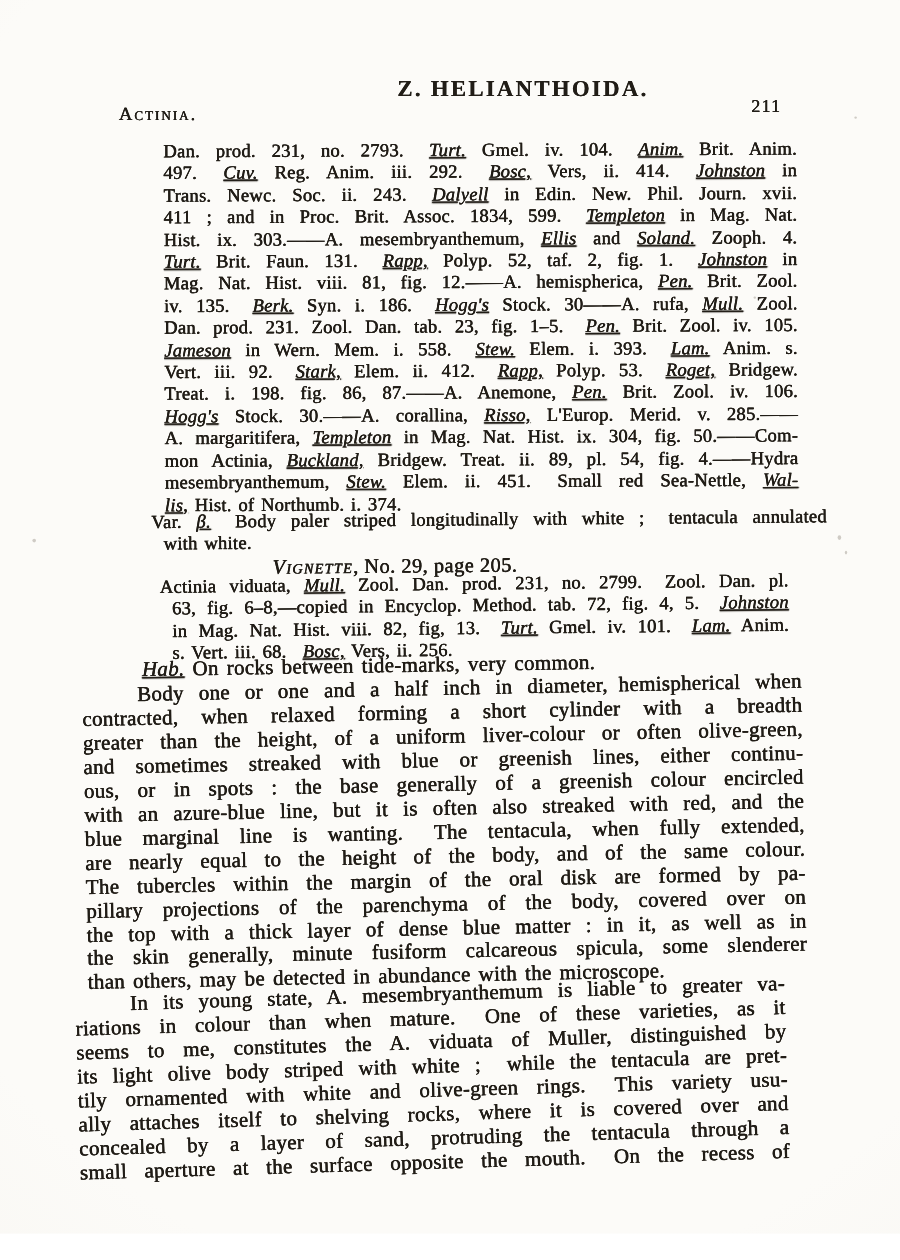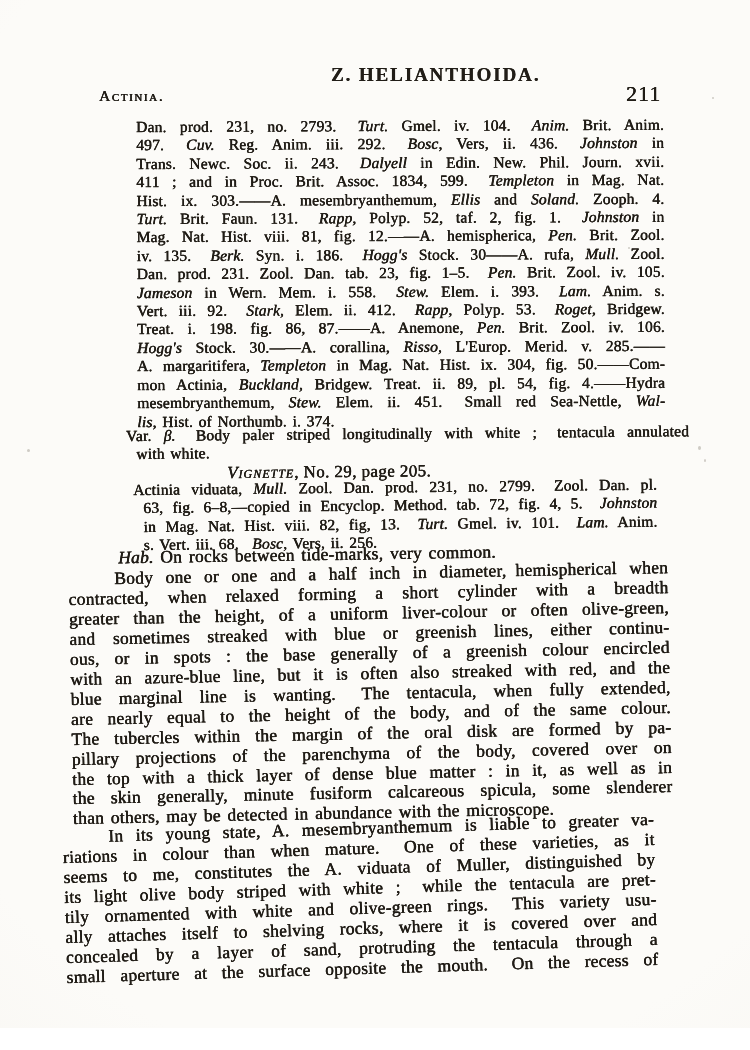--- a/index.html
+++ b/index.html
@@ -9,41 +9,41 @@
         background:radial-gradient(ellipse 120% 100% at 52% 45%, #fcfbf8 60%, #f6f4ef 92%, #efede7 100%);
         color:#211d17;}
   .blk{position:absolute;transform-origin:0 0;
        text-shadow:0.35px 0 currentColor, 0 0.25px currentColor;}
   .small{font-size:15.5px;line-height:18.4px;letter-spacing:0.2px;word-spacing:1.5px;}
   .bodytxt{font-size:17.5px;line-height:19.95px;letter-spacing:0.25px;word-spacing:2px;}
   .ln{text-align:justify;text-align-last:justify;}
   .ln.noj{text-align:left;text-align-last:left;}
   .ln.ind{padding-left:10px;}
   .ln.fi{text-indent:46px;}
-  .it{font-style:italic;}
+  .it{font-style:italic;text-decoration:underline;}
   .sc{font-variant:small-caps;letter-spacing:1px;font-style:italic;}
   .running-left{font-variant:small-caps;font-size:15.5px;letter-spacing:1.6px;}
   .running-center{font-size:19px;letter-spacing:1.9px;font-weight:bold;
                   text-shadow:0.2px 0 currentColor;}
-  .running-right{font-size:22px;letter-spacing:1px;}
+  .running-right{font-size:15px;letter-spacing:1px;}
   .vignette-h{font-size:17px;letter-spacing:0.4px;}
   .speck{position:absolute;border-radius:50%;background:#a9a49b;opacity:.55;}
 </style>
 </head>
 <body>
 
 <div id="page">
 
   <div class="blk running-left" style="left:99px;top:87px;">Actinia.</div>
   <div class="blk running-center" style="left:311px;top:64px;margin-left:20px;">Z. HELIANTHOIDA.</div>
   <div class="blk running-right" style="left:626px;top:81px;">211</div>
 
   <div class="blk small" style="left:136px;top:118px;width:528px;transform:rotate(-0.25deg);">
       <div class="ln"><span>Dan. prod. 231, no. 2793.  </span><span class="it">Turt.</span><span> Gmel. iv. 104.  </span><span class="it">Anim.</span><span> Brit. Anim.</span></div>
-      <div class="ln"><span>497.  </span><span class="it">Cuv.</span><span> Reg. Anim. iii. 292.  </span><span class="it">Bosc,</span><span> Vers, ii. 436.  </span><span class="it">Johnston</span><span> in</span></div>
+      <div class="ln"><span>497.  </span><span class="it">Cuv.</span><span> Reg. Anim. iii. 292.  </span><span class="it">Bosc,</span><span> Vers, ii. 414.  </span><span class="it">Johnston</span><span> in</span></div>
       <div class="ln"><span>Trans. Newc. Soc. ii. 243.  </span><span class="it">Dalyell</span><span> in Edin. New. Phil. Journ. xvii.</span></div>
       <div class="ln"><span>411 ; and in Proc. Brit. Assoc. 1834, 599.  </span><span class="it">Templeton</span><span> in Mag. Nat.</span></div>
       <div class="ln"><span>Hist. ix. 303.——A. mesembryanthemum, </span><span class="it">Ellis</span><span> and </span><span class="it">Soland.</span><span> Zooph. 4.</span></div>
       <div class="ln"><span class="it">Turt.</span><span> Brit. Faun. 131.  </span><span class="it">Rapp,</span><span> Polyp. 52, taf. 2, fig. 1.  </span><span class="it">Johnston</span><span> in</span></div>
       <div class="ln"><span>Mag. Nat. Hist. viii. 81, fig. 12.——A. hemispherica, </span><span class="it">Pen.</span><span> Brit. Zool.</span></div>
       <div class="ln"><span>iv. 135.  </span><span class="it">Berk.</span><span> Syn. i. 186.  </span><span class="it">Hogg's</span><span> Stock. 30——A. rufa, </span><span class="it">Mull.</span><span> Zool.</span></div>
       <div class="ln"><span>Dan. prod. 231. Zool. Dan. tab. 23, fig. 1–5.  </span><span class="it">Pen.</span><span> Brit. Zool. iv. 105.</span></div>
       <div class="ln"><span class="it">Jameson</span><span> in Wern. Mem. i. 558.  </span><span class="it">Stew.</span><span> Elem. i. 393.  </span><span class="it">Lam.</span><span> Anim. s.</span></div>
       <div class="ln"><span>Vert. iii. 92.  </span><span class="it">Stark,</span><span> Elem. ii. 412.  </span><span class="it">Rapp,</span><span> Polyp. 53.  </span><span class="it">Roget,</span><span> Bridgew.</span></div>
       <div class="ln"><span>Treat. i. 198. fig. 86, 87.——A. Anemone, </span><span class="it">Pen.</span><span> Brit. Zool. iv. 106.</span></div>

